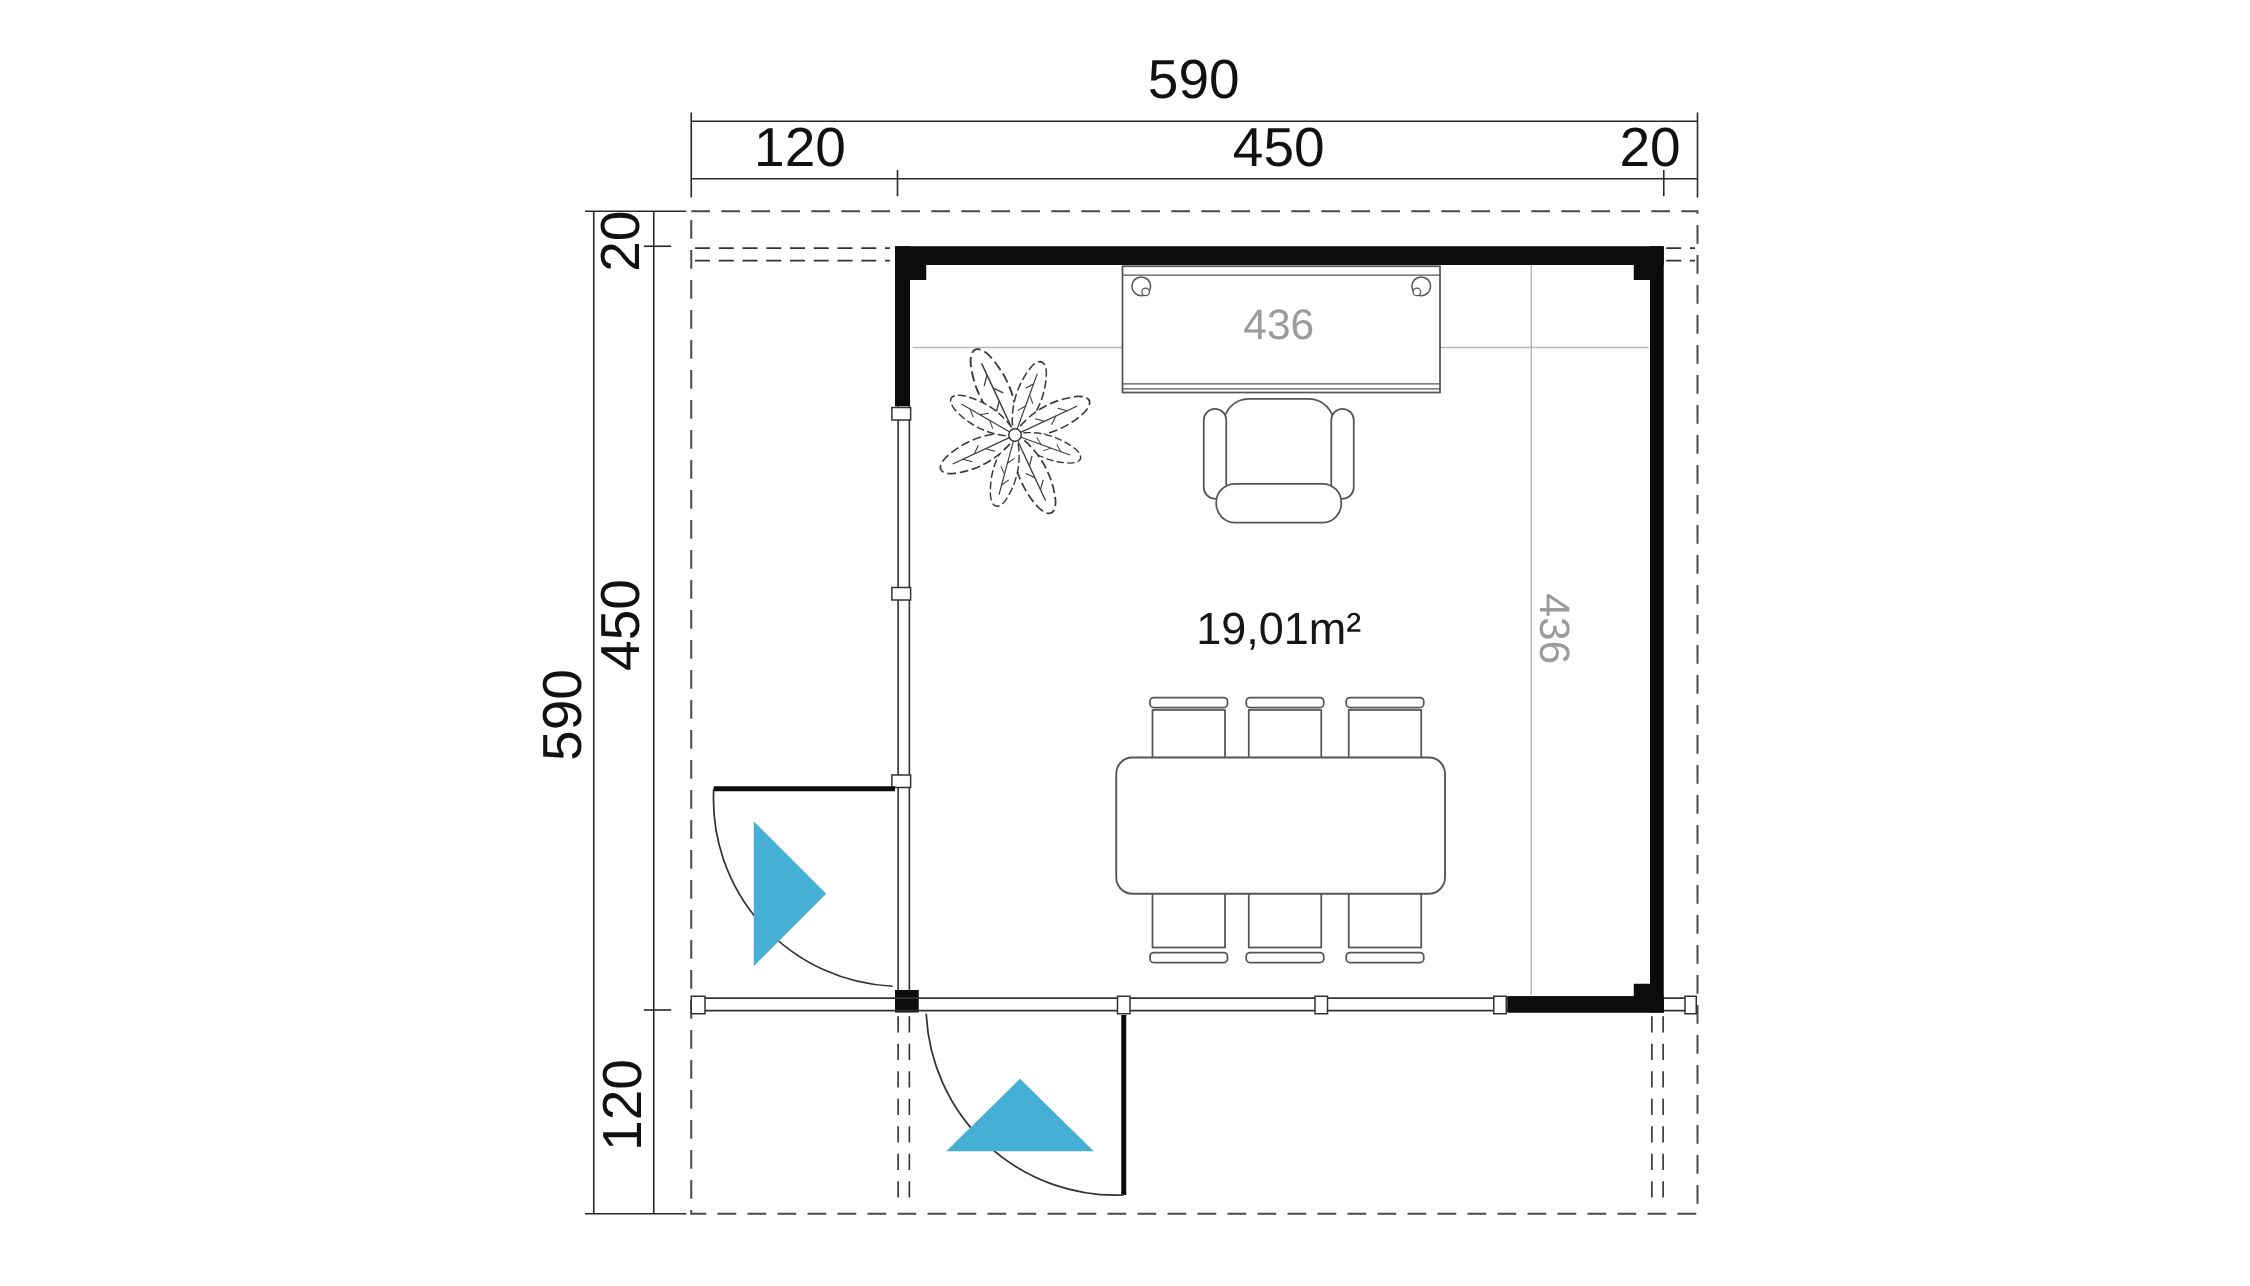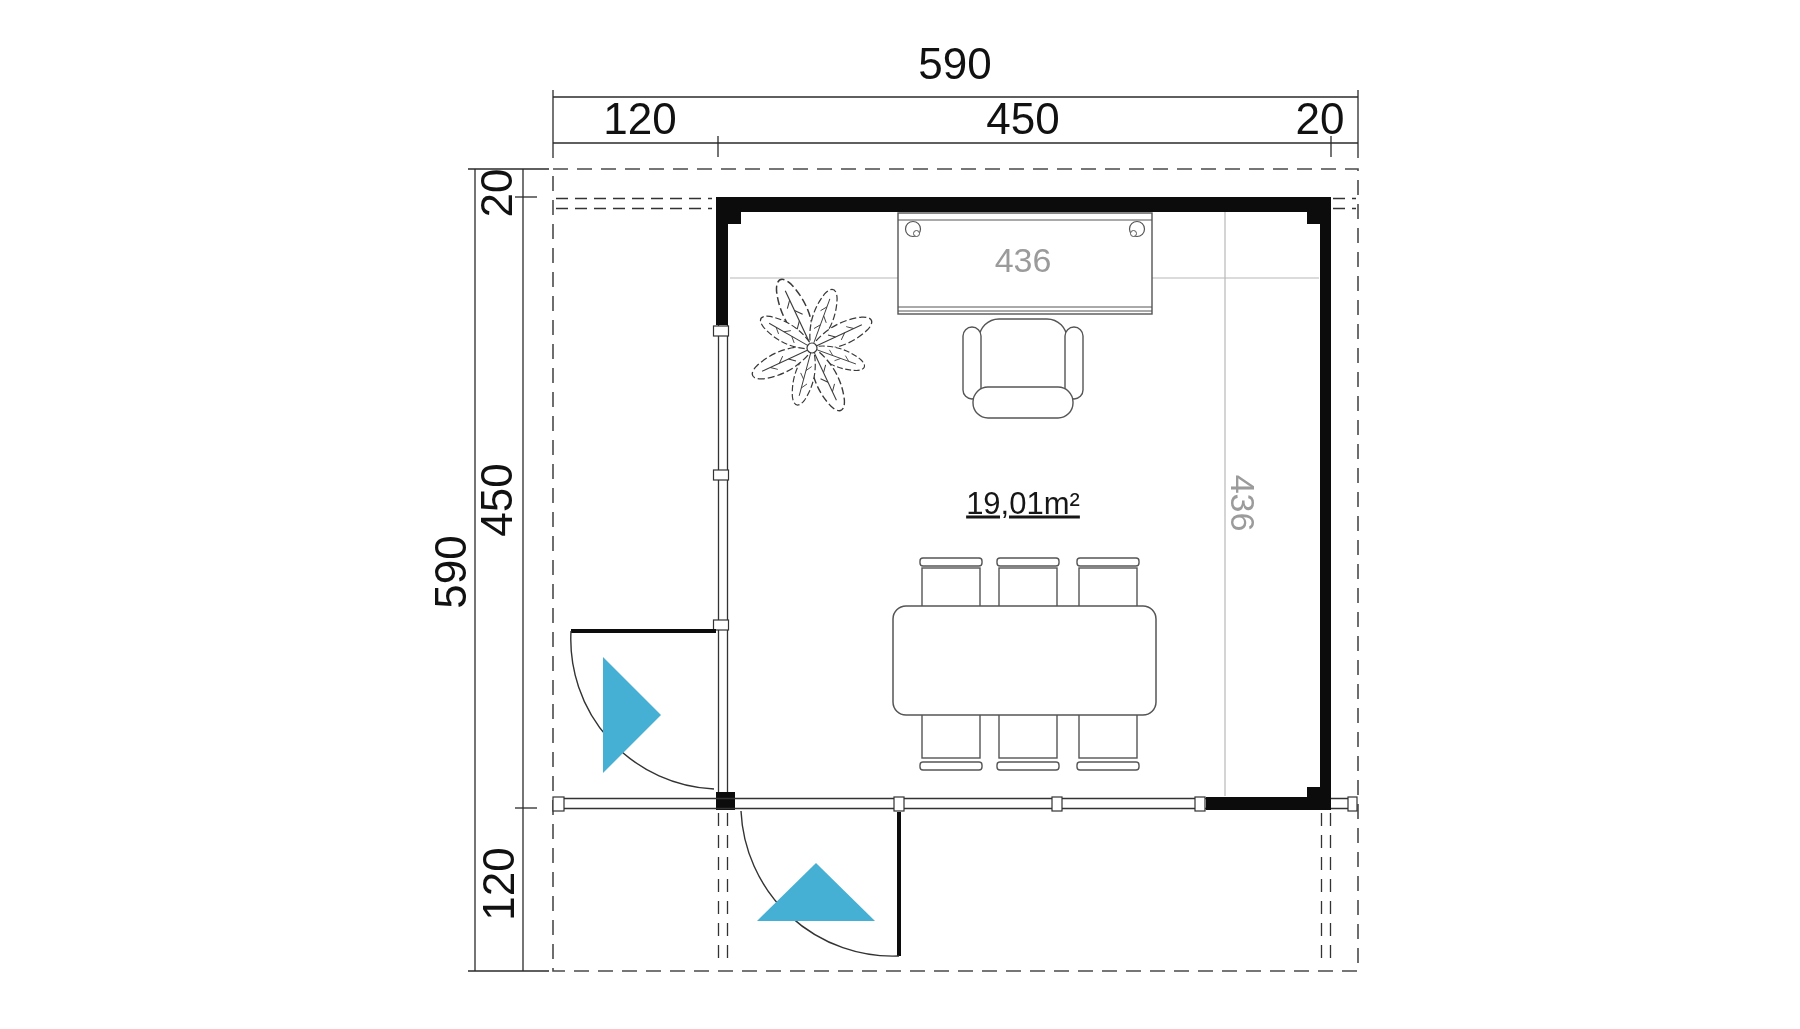--- a/index.html
+++ b/index.html
@@ -8,21 +8,21 @@
     font-family:"Liberation Sans", sans-serif;
   }
   #plan-svg{position:absolute;left:0;top:0;}
   .lbl{
     position:absolute;transform:translate(-50%,-50%);
     color:#111;font-size:44px;white-space:nowrap;line-height:1;letter-spacing:0px;
   }
   .lbl.rot-ccw{transform:translate(-50%,-50%) rotate(-90deg);}
   .lbl.rot-cw{transform:translate(-50%,-50%) rotate(90deg);}
   .lbl.gray{color:#9b9b9b;font-size:34px;}
-  .lbl.area{font-size:31px;color:#161616;text-decoration:underline;}
+  .lbl.area{font-size:36px;color:#161616;}
 </style>
 </head>
 <body>
 
 <div id="stage">
 
   <svg id="plan-svg" width="1800" height="1029" viewBox="0 0 1800 1029">
     <defs>
       <g id="leaf">
         <path d="M0,2 C-9,-12 -15,-34 -7,-58 C-3,-68 3,-68 7,-58 C15,-34 9,-12 0,2 Z" fill="#ffffff" stroke="#3a3a3a" stroke-width="1.3" stroke-dasharray="7 3"></path>

